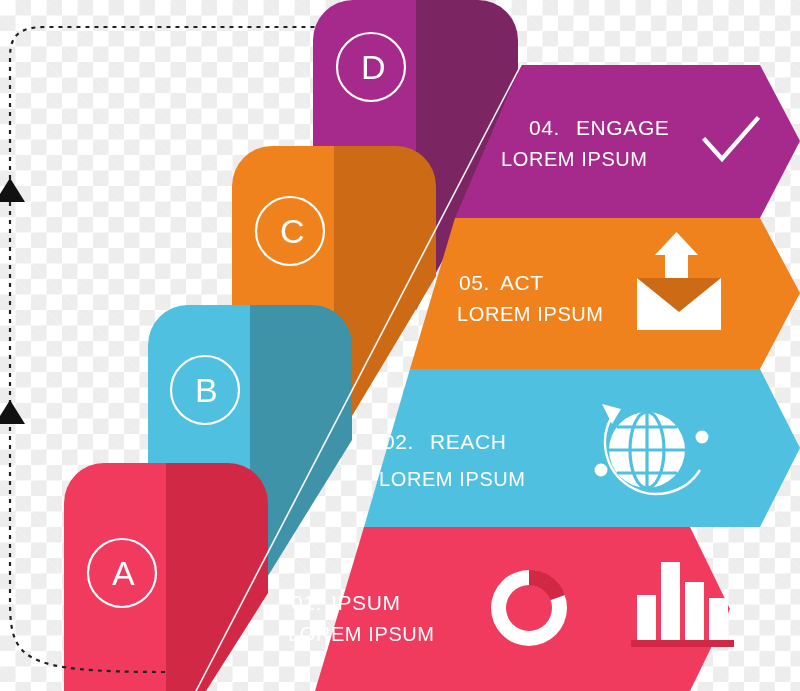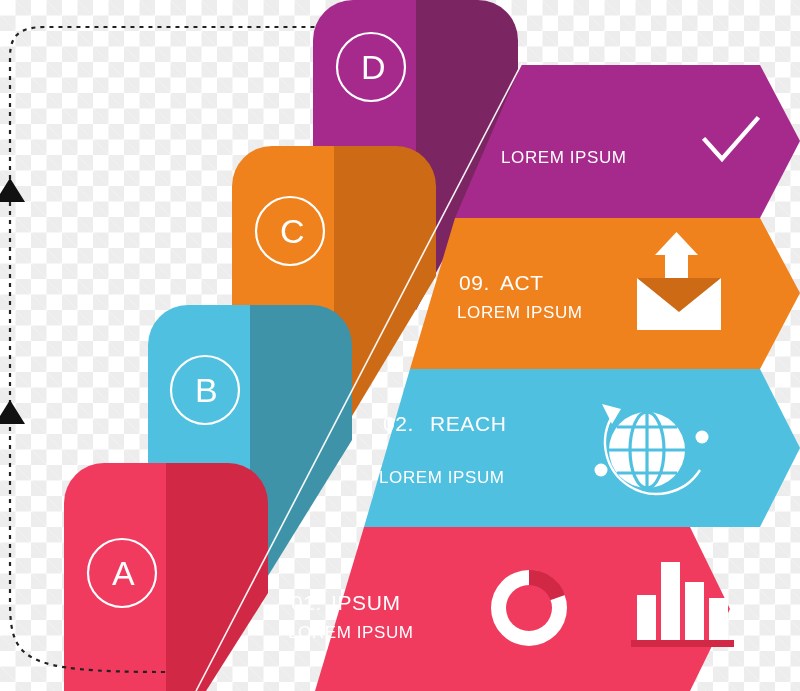--- a/index.html
+++ b/index.html
@@ -35,21 +35,21 @@
     pointer-events: none;
     white-space: nowrap;
     color: #ffffff;
   }
   .band-title {
     font-size: 21px;
     letter-spacing: 0.6px;
     font-weight: 400;
   }
   .band-sub {
-    font-size: 17px;
+    font-size: 20px;
     letter-spacing: 0.6px;
     font-weight: 400;
     text-align: center;
   }
   .num-gap { display:inline-block; width: 16px; }
   .card-letter {
     font-size: 34px;
     font-weight: 400;
     color: #ffffff;
     letter-spacing: 0;
@@ -160,28 +160,31 @@
       </g>
 
     </g>
   </svg>
 
   <div class="vlabel card-letter" style="left:112px; top:554px; width:20px; text-align:center;">A</div>
   <div class="vlabel card-letter" style="left:195px; top:371px; width:20px; text-align:center;">B</div>
   <div class="vlabel card-letter" style="left:280px; top:212px; width:20px; text-align:center;">C</div>
   <div class="vlabel card-letter" style="left:361px; top:48px; width:20px; text-align:center;">D</div>
 
+  <div class="vlabel band-title" style="left:529px; top:116px;">
+    <span>04.</span><span class="num-gap"></span><span>ENGAGE</span>
+  </div>
   <div class="vlabel band-sub" style="left:501px; top:148px;">LOREM IPSUM</div>
 
   <div class="vlabel band-title" style="left:459px; top:271px;">
-    <span>09.</span><span class="num-gap" style="width:10px;"></span><span>ACT</span>
+    <span>05.</span><span class="num-gap" style="width:10px;"></span><span>ACT</span>
   </div>
   <div class="vlabel band-sub" style="left:457px; top:303px;">LOREM IPSUM</div>
 
-  <div class="vlabel band-title" style="left:383px; top:412px;">
+  <div class="vlabel band-title" style="left:383px; top:430px;">
     <span>02.</span><span class="num-gap"></span><span>REACH</span>
   </div>
   <div class="vlabel band-sub" style="left:379px; top:468px;">LOREM IPSUM</div>
 
   <div class="vlabel band-title" style="left:291px; top:591px;">
     <span>01.</span><span class="num-gap" style="width:9px;"></span><span>IPSUM</span>
   </div>
   <div class="vlabel band-sub" style="left:288px; top:623px;">LOREM IPSUM</div>
 
 </div>

